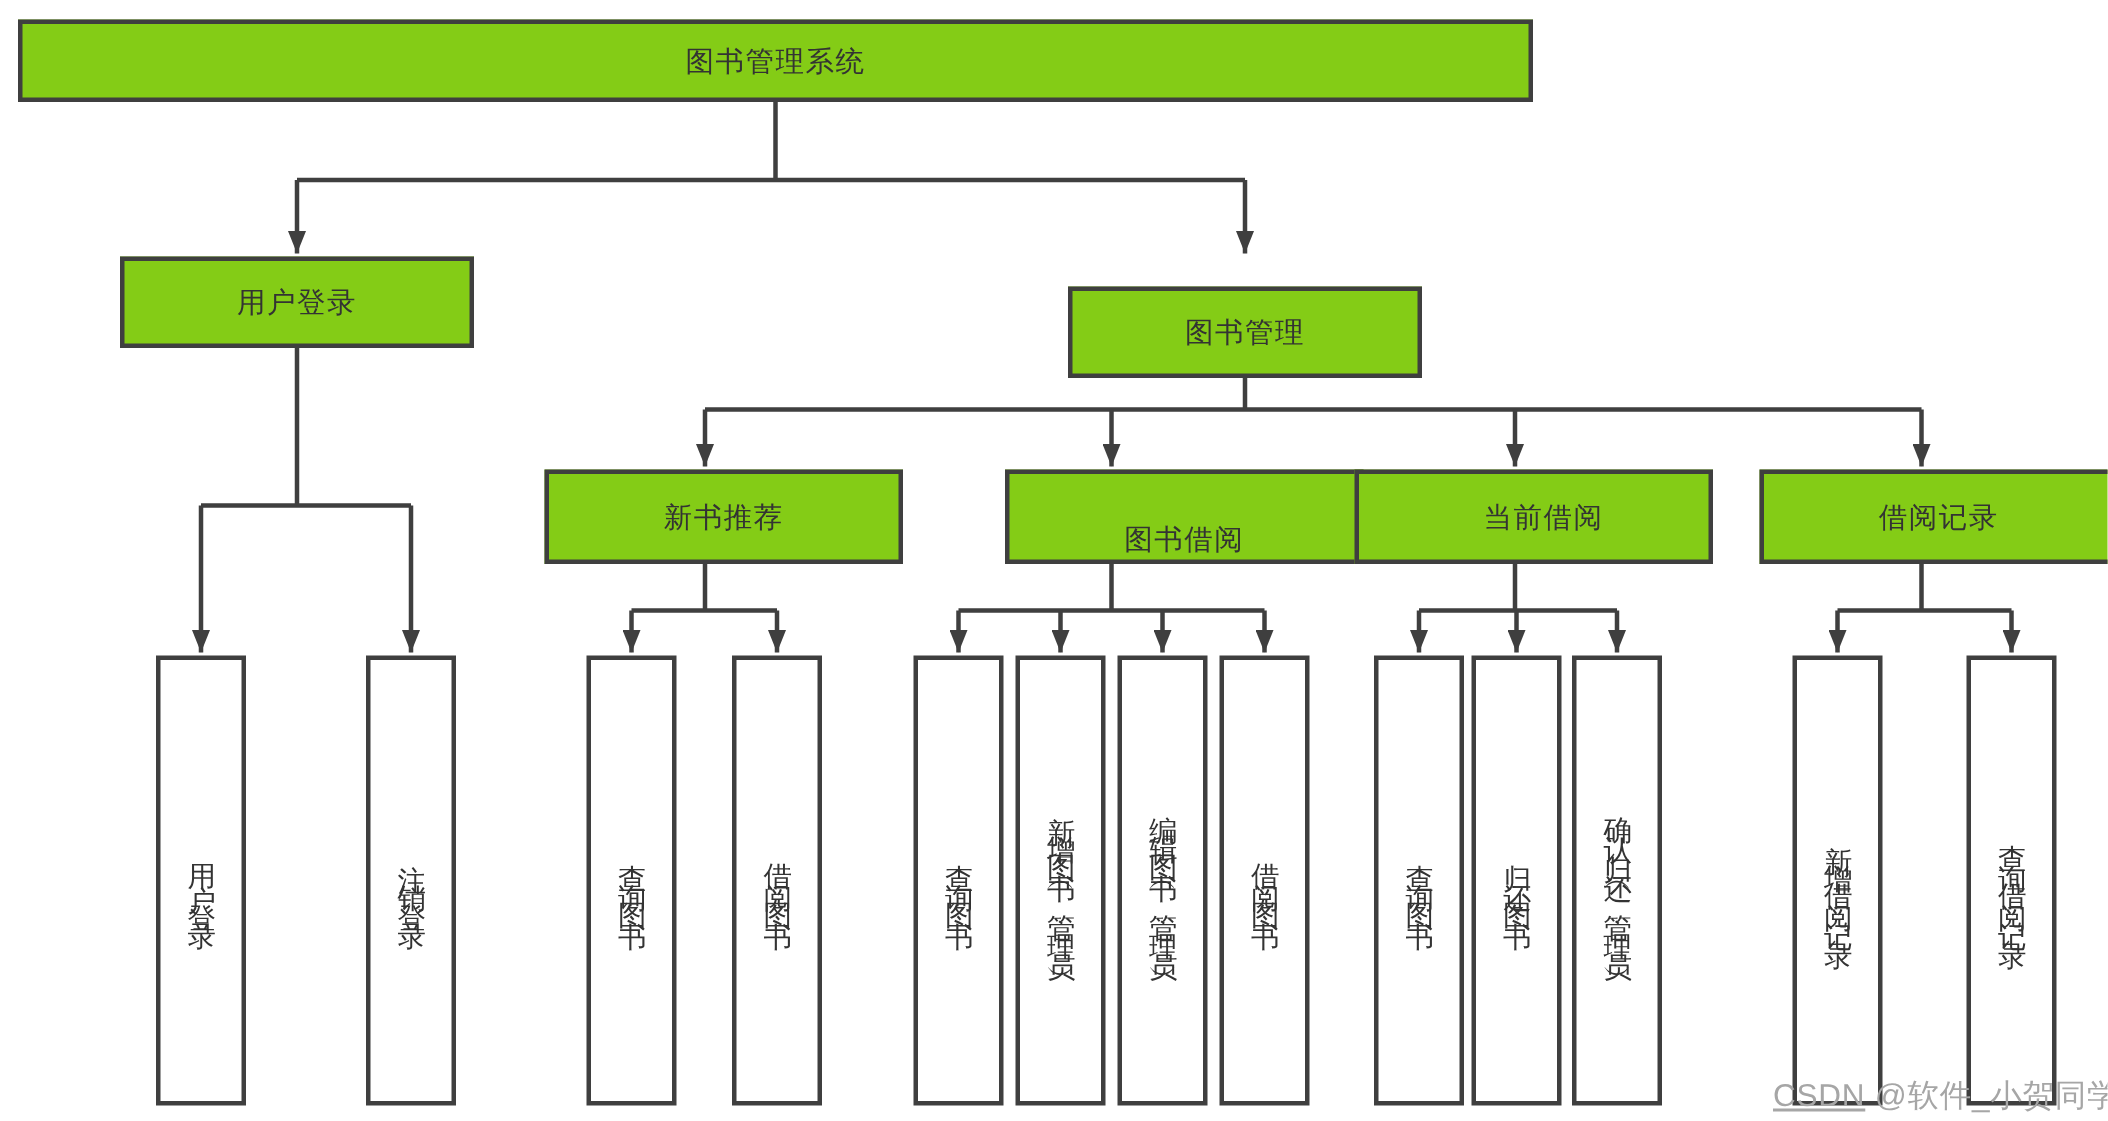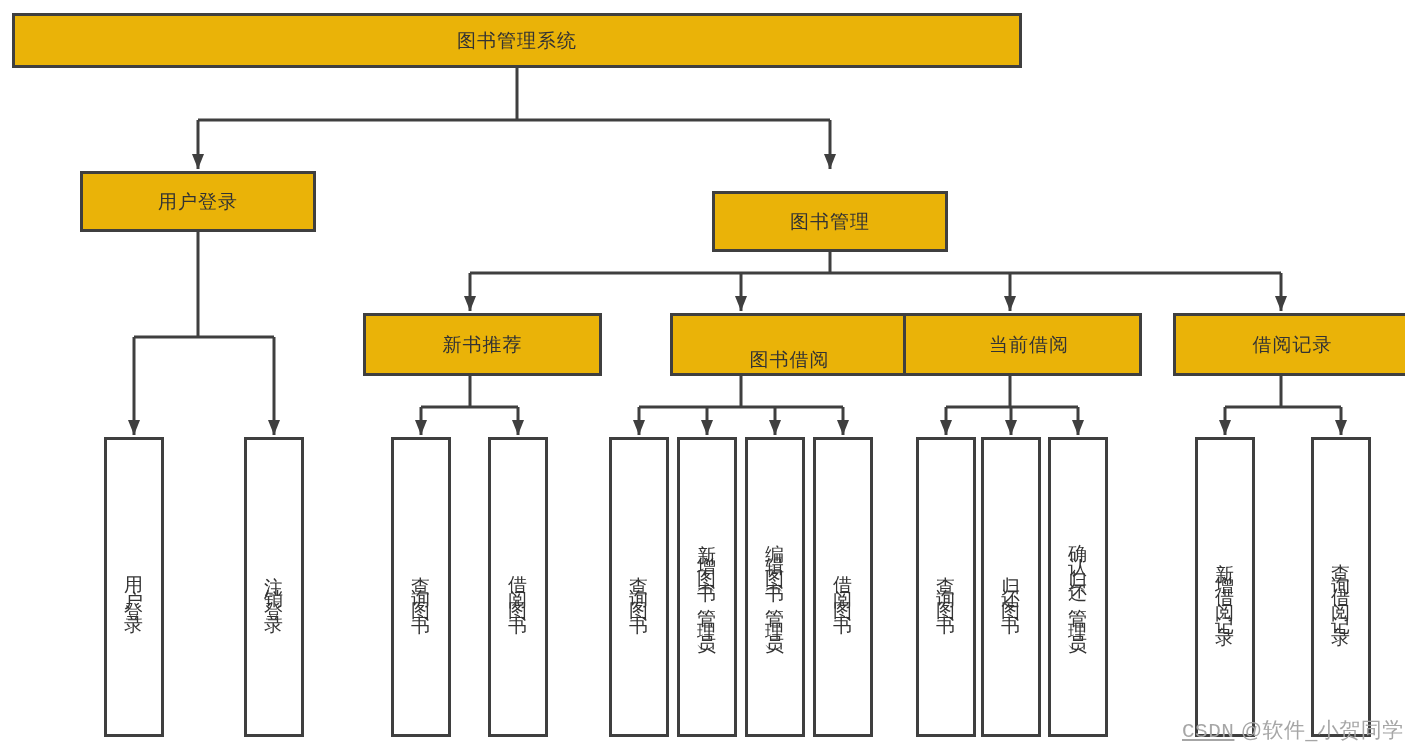--- a/index.html
+++ b/index.html
@@ -21,21 +21,21 @@
   }
   svg.connectors {
     position: absolute;
     left: 0;
     top: 0;
     pointer-events: none;
   }
   .node {
     position: absolute;
     box-sizing: border-box;
-    background: #eab308;
+    background: #84cc16;
     border: 3px solid #3f3f3f;
     display: flex;
     align-items: center;
     justify-content: center;
   }
   .hl {
     font-size: 19px;
     letter-spacing: 1px;
     white-space: nowrap;
   }
@@ -85,21 +85,21 @@
   
   .watermark {
     position: absolute;
     left: 1182px;
     top: 716px;
     font-size: 21px;
     color: #a6a6a6;
     white-space: nowrap;
     letter-spacing: 0.5px;
   }
-  .watermark .site { text-decoration: underline; font-family: Liberation Mono, monospace; }
+  .watermark .site { text-decoration: underline; }
 </style>
 </head>
 <body>
 
 <div id="diagram">
 
   <svg class="connectors" width="1405" height="747" viewBox="0 0 1405 747">
     <defs>
       <marker id="ah" markerUnits="userSpaceOnUse" markerWidth="16" markerHeight="12" refX="15" refY="6" orient="auto">
         <path d="M0 0 L0 12 L15 6 Z" fill="#3f3f3f"></path>

